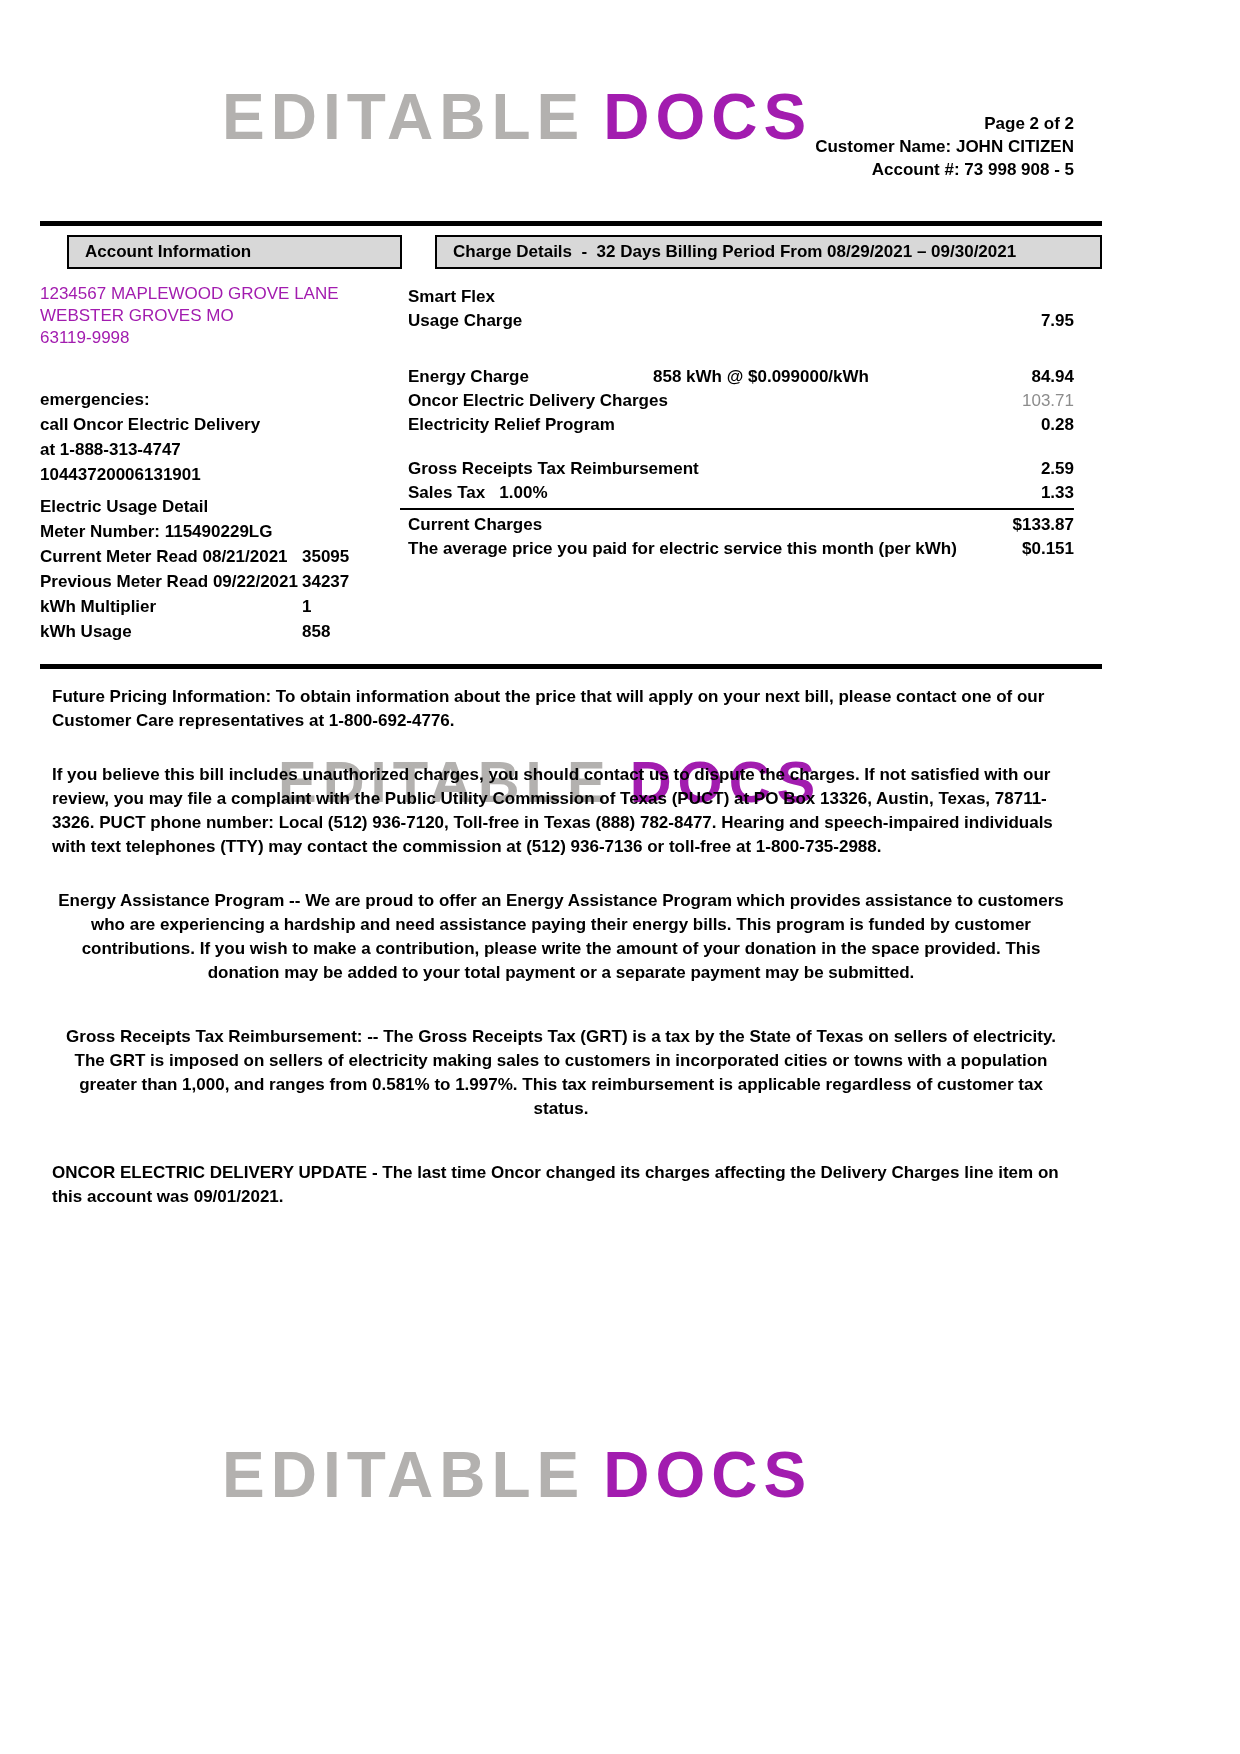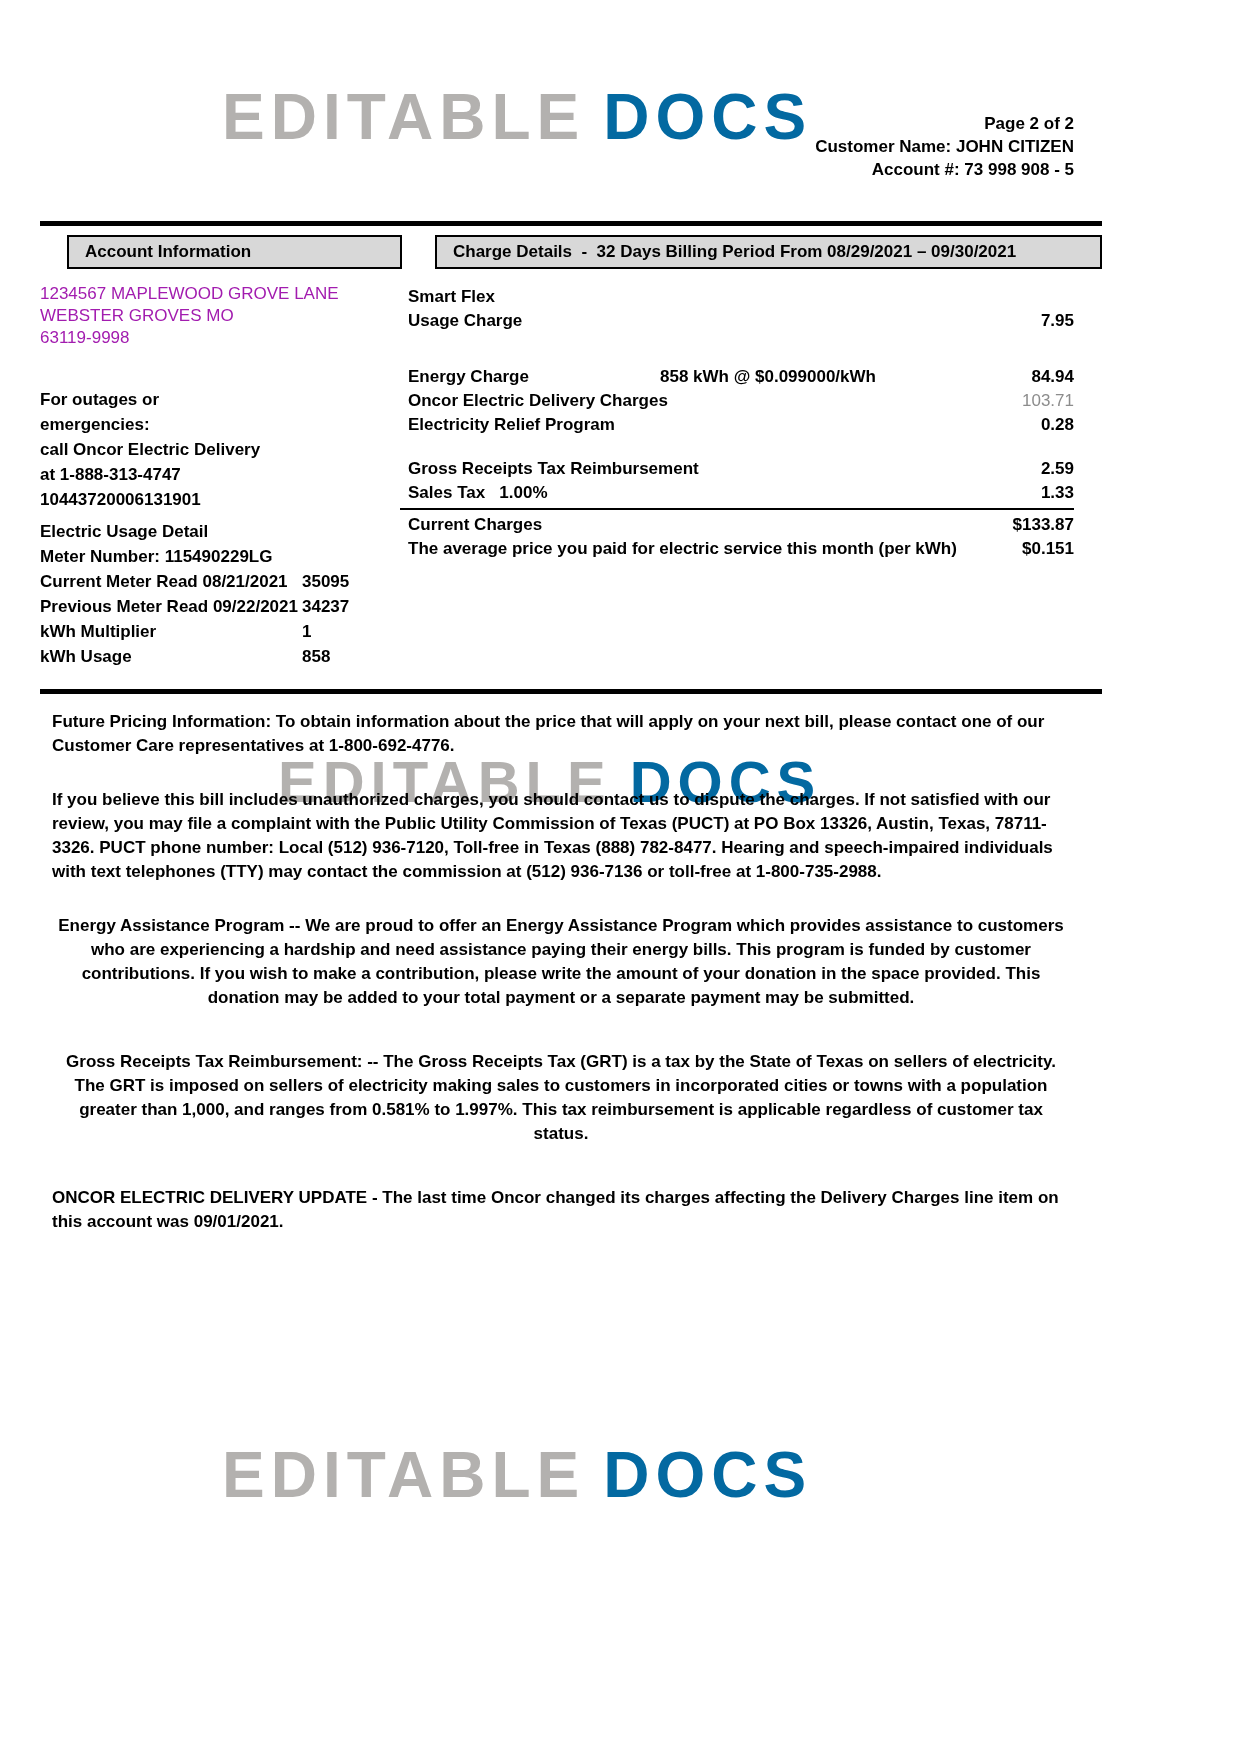--- a/index.html
+++ b/index.html
@@ -11,21 +11,21 @@
   }
   
   .watermark {
     position:absolute; z-index:0; font-weight:900; letter-spacing:6px;
     white-space:nowrap; user-select:none;
   }
   .wm-top    { left:222px; top:80px;   font-size:64px; }
   .wm-mid    { left:278px; top:748px;  font-size:58px; }
   .wm-bottom { left:222px; top:1438px; font-size:64px; }
   .wm-gray   { color:#b3b1af; }
-  .wm-orange { color:#0369a1; margin-left:18px; }
+  .wm-orange { color:#a21caf; margin-left:18px; }
   
   .content { position:relative; z-index:1; padding:112px 138px 0 40px; }
   .doc-header { text-align:right; padding-right:28px; font-weight:bold; font-size:17px; line-height:23px; }
   .bar { height:5px; background:#000; }
   .bar-top { margin-top:40px; }
   .bar-mid { margin-top:20px; }
   
   .columns { display:flex; margin-top:9px; }
   .left-col  { width:362px; flex:0 0 362px; font-size:17px; }
   .right-col { flex:1; margin-left:6px; font-size:17px; position:relative; }
@@ -36,21 +36,21 @@
   .address { margin-top:14px; line-height:22px; font-weight:normal; color:#a21caf; }
   .outage  { margin-top:38px; line-height:25px; font-weight:bold; }
   .usage-detail { margin-top:7px; font-weight:bold; line-height:25px; }
   .mrow { display:flex; }
   .mrow .mlbl { width:262px; flex:0 0 262px; white-space:pre-wrap; }
   .mrow .mval { flex:1; }
   
   .crows { margin-top:16px; padding-right:28px; }
   .crow { position:relative; display:flex; line-height:24px; font-weight:bold; }
   .crow .lbl { white-space:pre-wrap; }
-  .crow .mid { position:absolute; left:252px; white-space:pre-wrap; }
+  .crow .mid { position:absolute; left:245px; white-space:pre-wrap; }
   .crow .val { margin-left:auto; text-align:center; }
   .val-muted { color:#8c8c8c; font-weight:normal; }
   .spacer-lg { height:32px; }
   .spacer-sm { height:20px; }
   .cdivider { height:2px; background:#000; margin:3px 0 3px -8px; }
   
   .notices { margin-top:16px; padding-left:12px; width:1030px; font-size:17px; font-weight:bold; line-height:24px; }
   .notices p { margin-bottom:30px; }
   .notices p.gap-lg { margin-bottom:40px;text-align:center; }
 </style>
@@ -84,21 +84,20 @@
       <div class="left-col">
         <div class="section-header">Account Information</div>
 
         <div class="address">
           <div>1234567 MAPLEWOOD GROVE LANE</div>
           <div>WEBSTER GROVES MO</div>
           <div>63119-9998</div>
         </div>
 
         <div class="outage">
-          <div>For outages or</div>
           <div>emergencies:</div>
           <div>call Oncor Electric Delivery</div>
           <div>at 1-888-313-4747</div>
           <div>10443720006131901</div>
         </div>
 
         <div class="usage-detail">
           <div>Electric Usage Detail</div>
           <div>Meter Number: 115490229LG</div>
           <div class="mrow">

